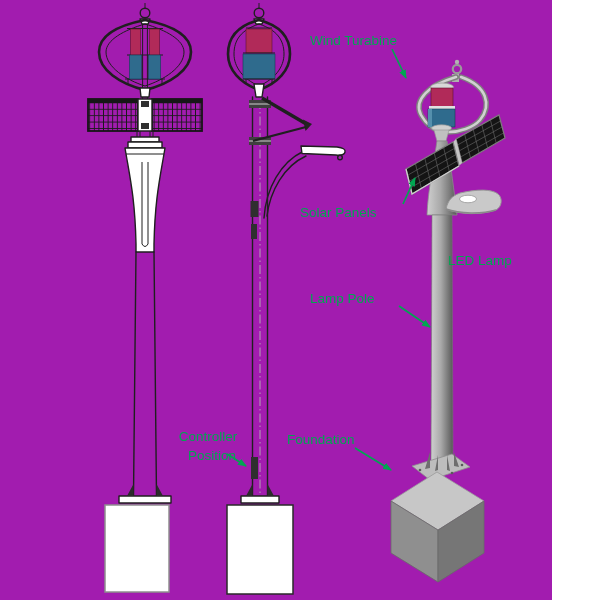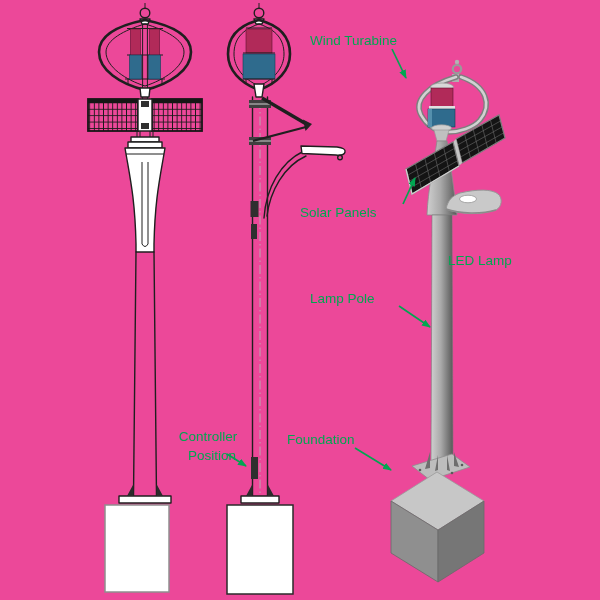--- a/index.html
+++ b/index.html
@@ -1,17 +1,17 @@
 <!DOCTYPE html>
 <html style="--label-green: #00a651; --rotor-red: #b12a59; --rotor-blue: #2f6b8d; --ink: #1f1f1f; --foundation-gray: #8f8f8f;"><head>
 <meta charset="utf-8">
 <title>Diagram</title>
 <style>
   html,body{margin:0;padding:0;background:#ffffff;}
-  .canvas{width:600px;height:600px;position:relative;background:#ec4899;overflow:hidden;}
+  .canvas{width:552px;height:600px;position:relative;background:#a21caf;overflow:hidden;}
   svg{display:block;}
   .ln{fill:none;stroke:var(--ink,#1f1f1f);stroke-width:1.4;stroke-linecap:round;stroke-linejoin:round;}
   .ln2{fill:none;stroke:var(--ink,#1f1f1f);stroke-width:2.6;stroke-linecap:round;}
   .thin{fill:none;stroke:var(--ink,#1f1f1f);stroke-width:1;}
   .fillw{fill:#ffffff;stroke:var(--ink,#1f1f1f);stroke-width:1.4;stroke-linejoin:round;}
   .dark{fill:#2f2f2f;stroke:none;}
   .red{fill:var(--rotor-red,#b12a59);stroke:#5e1130;stroke-width:.6;}
   .blue{fill:var(--rotor-blue,#2f6b8d);stroke:#123c55;stroke-width:.6;}
   text.label{font-family:"Liberation Sans","DejaVu Sans",sans-serif;font-size:13.5px;fill:var(--label-green,#00a651);}
   .callout{stroke:var(--label-green,#00a651);stroke-width:1.7;fill:none;}

